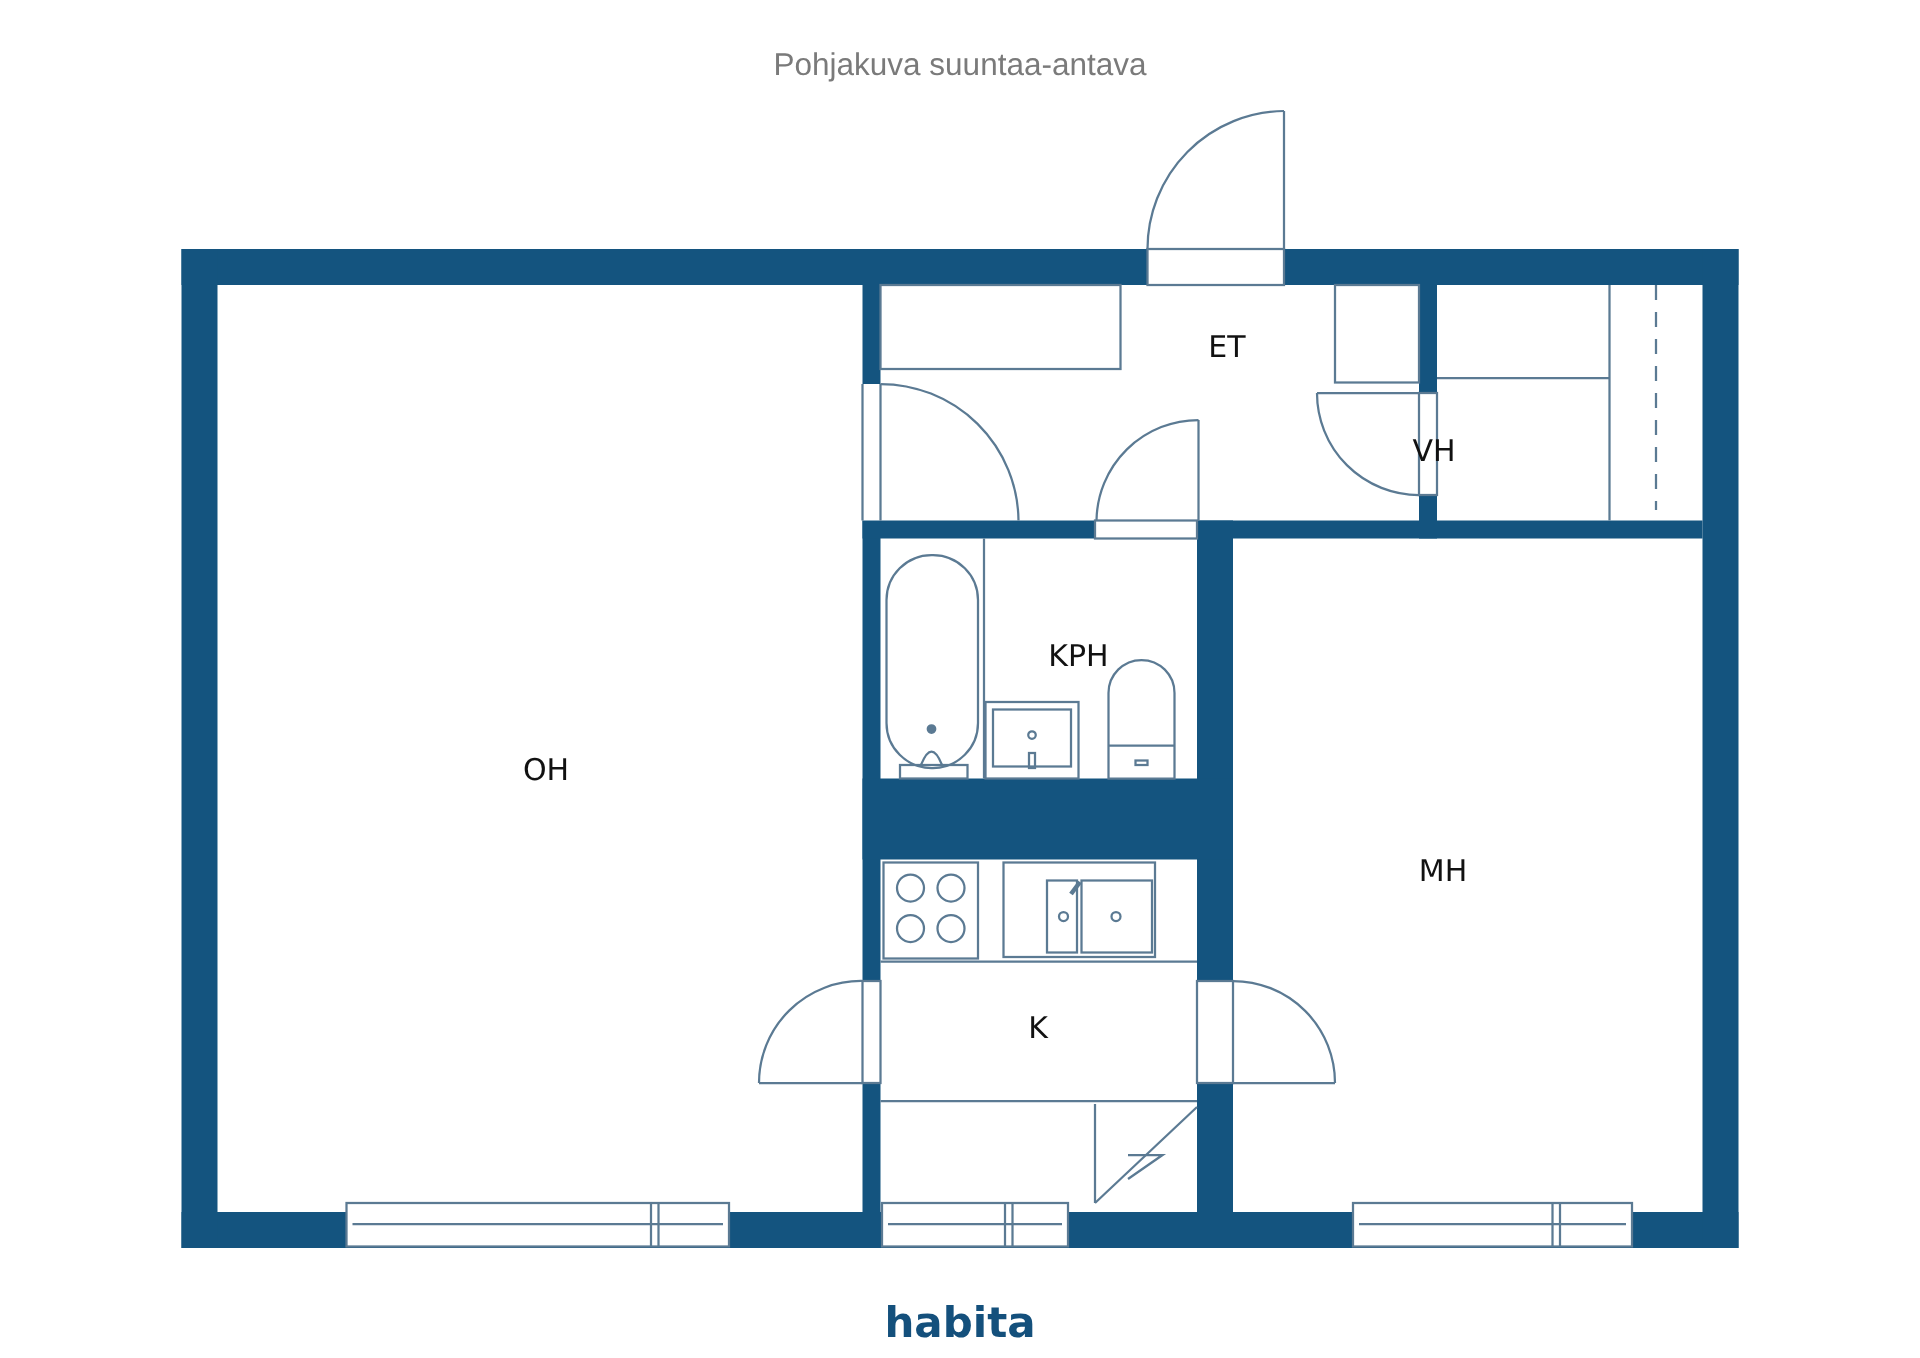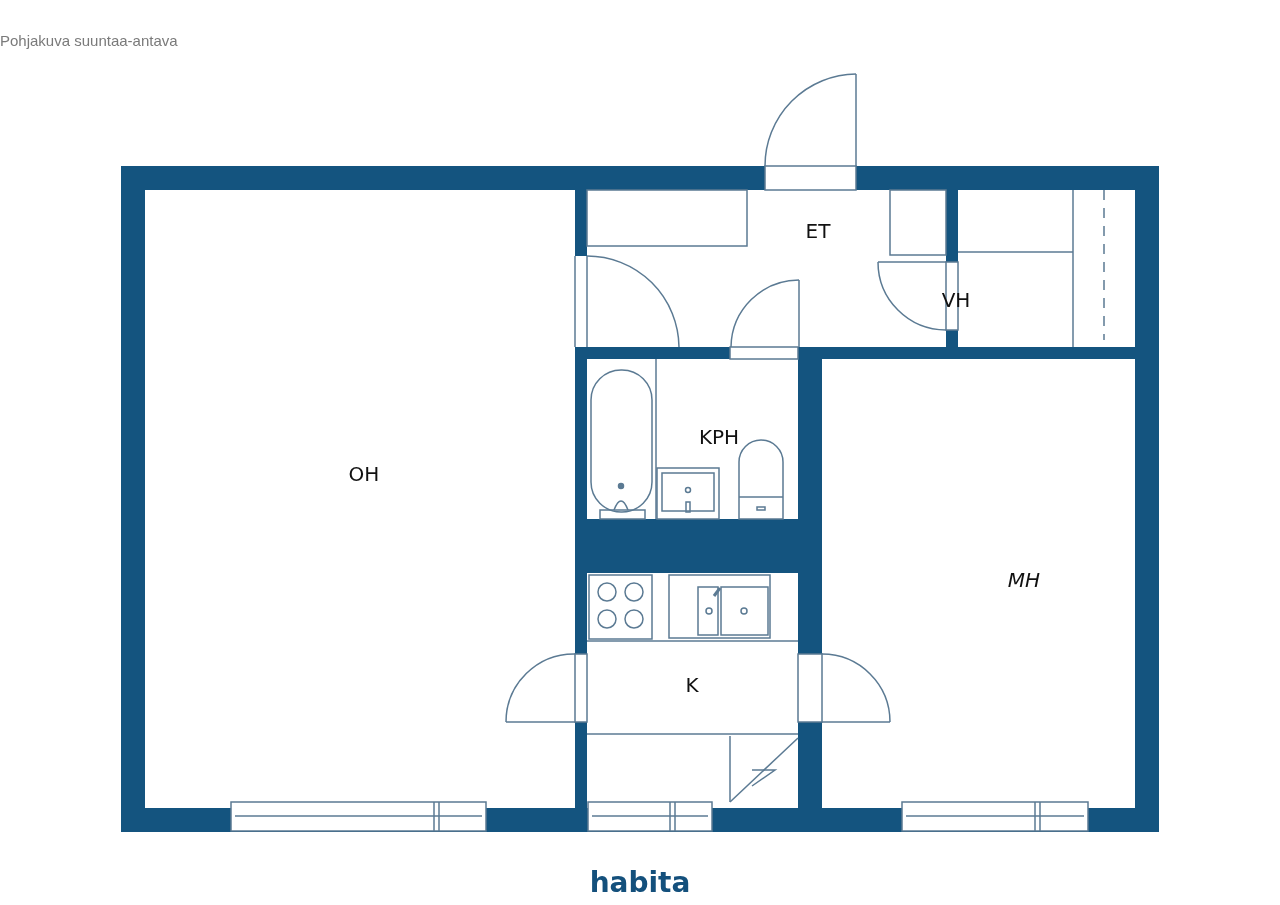--- a/index.html
+++ b/index.html
@@ -1,17 +1,17 @@
 <!DOCTYPE html>
 <html><head>
 <meta charset="utf-8">
 <style>
   html, body { margin: 0; padding: 0; background: #ffffff; }
   body { width: 1280px; height: 905px; position: relative; overflow: hidden; font-family: "Liberation Sans", sans-serif; }
-  .caption { position: absolute; top: 32px; left: 0; width: 1280px; font-size: 15px; color: #7a7a7a; }
+  .caption { position: absolute; top: 32px; left: 0; width: 1280px; text-align: center; font-size: 21px; color: #7a7a7a; }
   .plan { position: absolute; left: 0; top: 0; }
   .room-label { position: absolute; font-family: "DejaVu Sans", sans-serif; font-size: 20px; color: #111; transform: translate(-50%, -50%); white-space: nowrap; }
   .logo { position: absolute; left: 640px; top: 882px; transform: translate(-50%, -50%); font-family: "DejaVu Sans", sans-serif; font-weight: bold; font-size: 28px; letter-spacing: 0px; color: #14507c; }
 </style>
 </head>
 <body>
 
 <div class="caption">Pohjakuva suuntaa-antava</div>
 
 <svg class="plan" width="1280" height="905" viewBox="0 0 1280 905" xmlns="http://www.w3.org/2000/svg">
@@ -124,20 +124,20 @@
     <circle cx="744" cy="611" r="3"></circle>
     <line x1="714" y1="596" x2="720" y2="588" stroke-width="3"></line>
 
     <line x1="587" y1="734" x2="798" y2="734"></line>
     <line x1="730" y1="736" x2="730" y2="802"></line>
     <line x1="730" y1="802" x2="798" y2="738"></line>
     <path d="M752 770 L775 770 L752 786"></path>
   </g>
 </svg>
 
-<div class="room-label" style="left:364px; top:474px;">OH</div>
+<div class="room-label" style="left:364px; top:513px;">OH</div>
 <div class="room-label" style="left:818px; top:231px;">ET</div>
 <div class="room-label" style="left:956px; top:300px;">VH</div>
 <div class="room-label" style="left:719px; top:409px;margin-top:28px;">KPH</div>
 <div class="room-label" style="left:692px; top:685px;">K</div>
-<div class="room-label" style="left:1024px; top:580px;font-style:italic;">MH</div>
+<div class="room-label" style="left:962px; top:580px;">MH</div>
 
 <div class="logo">habita</div>
 
 </body></html>

